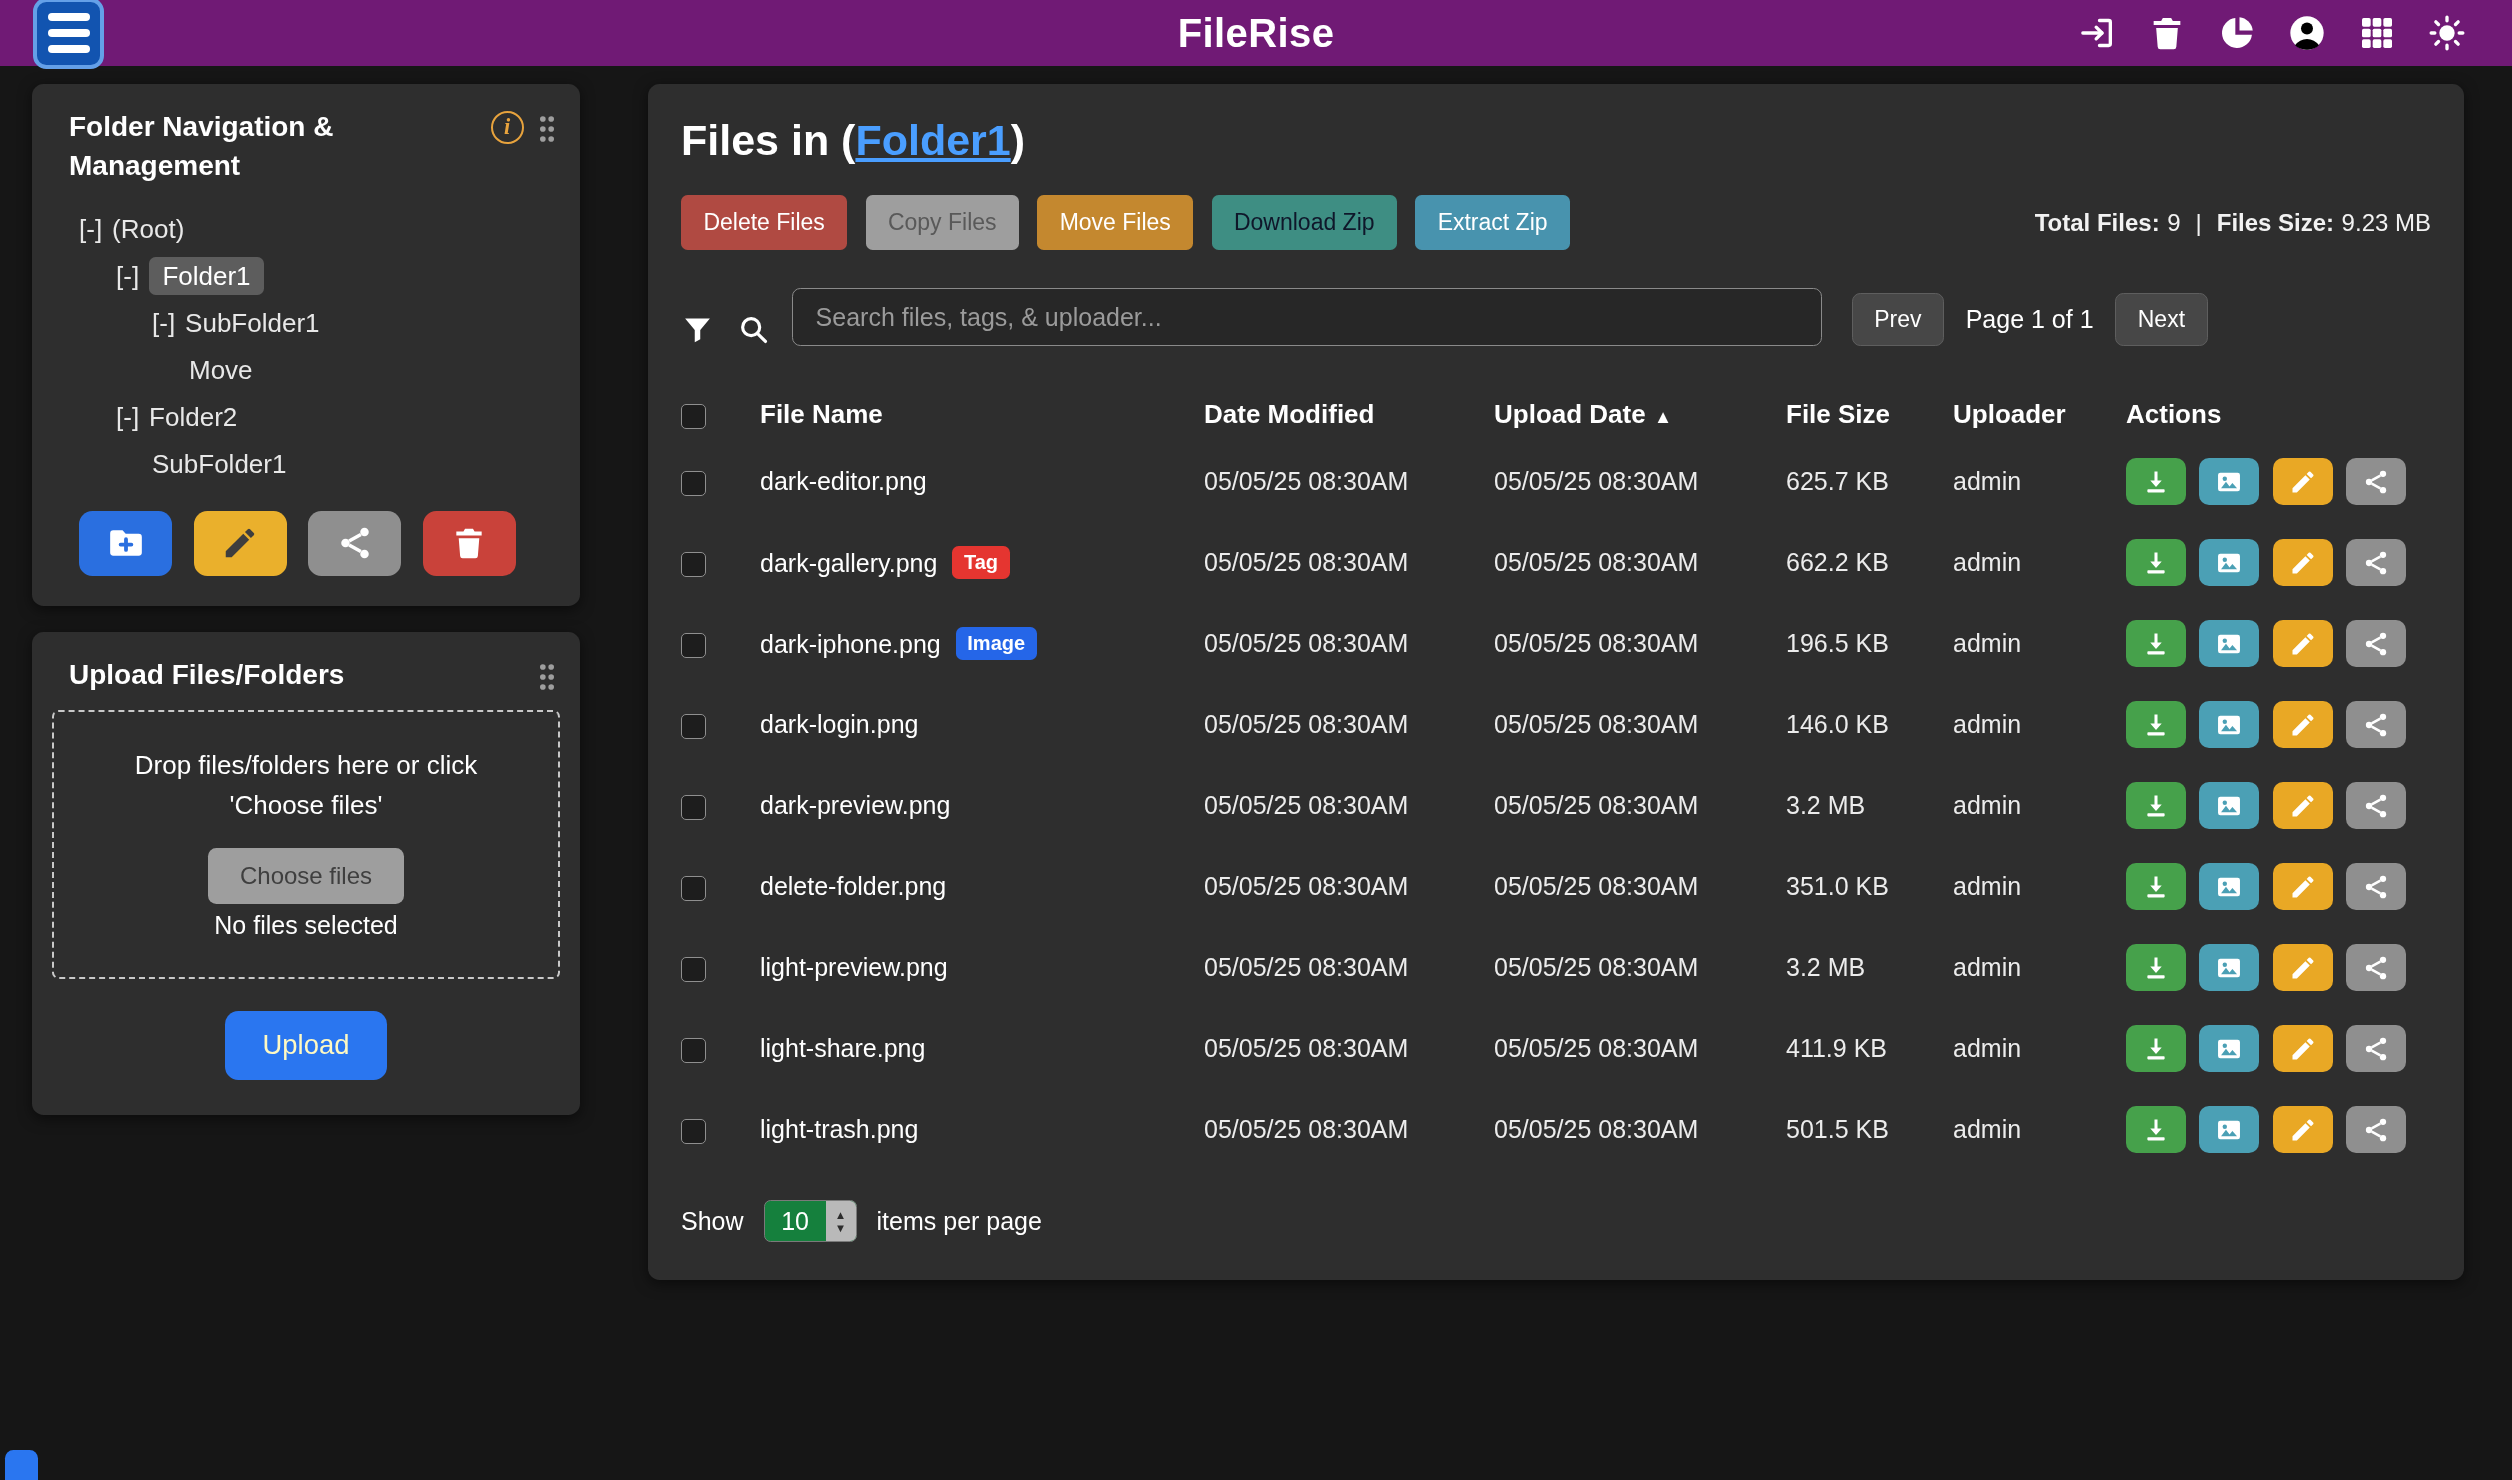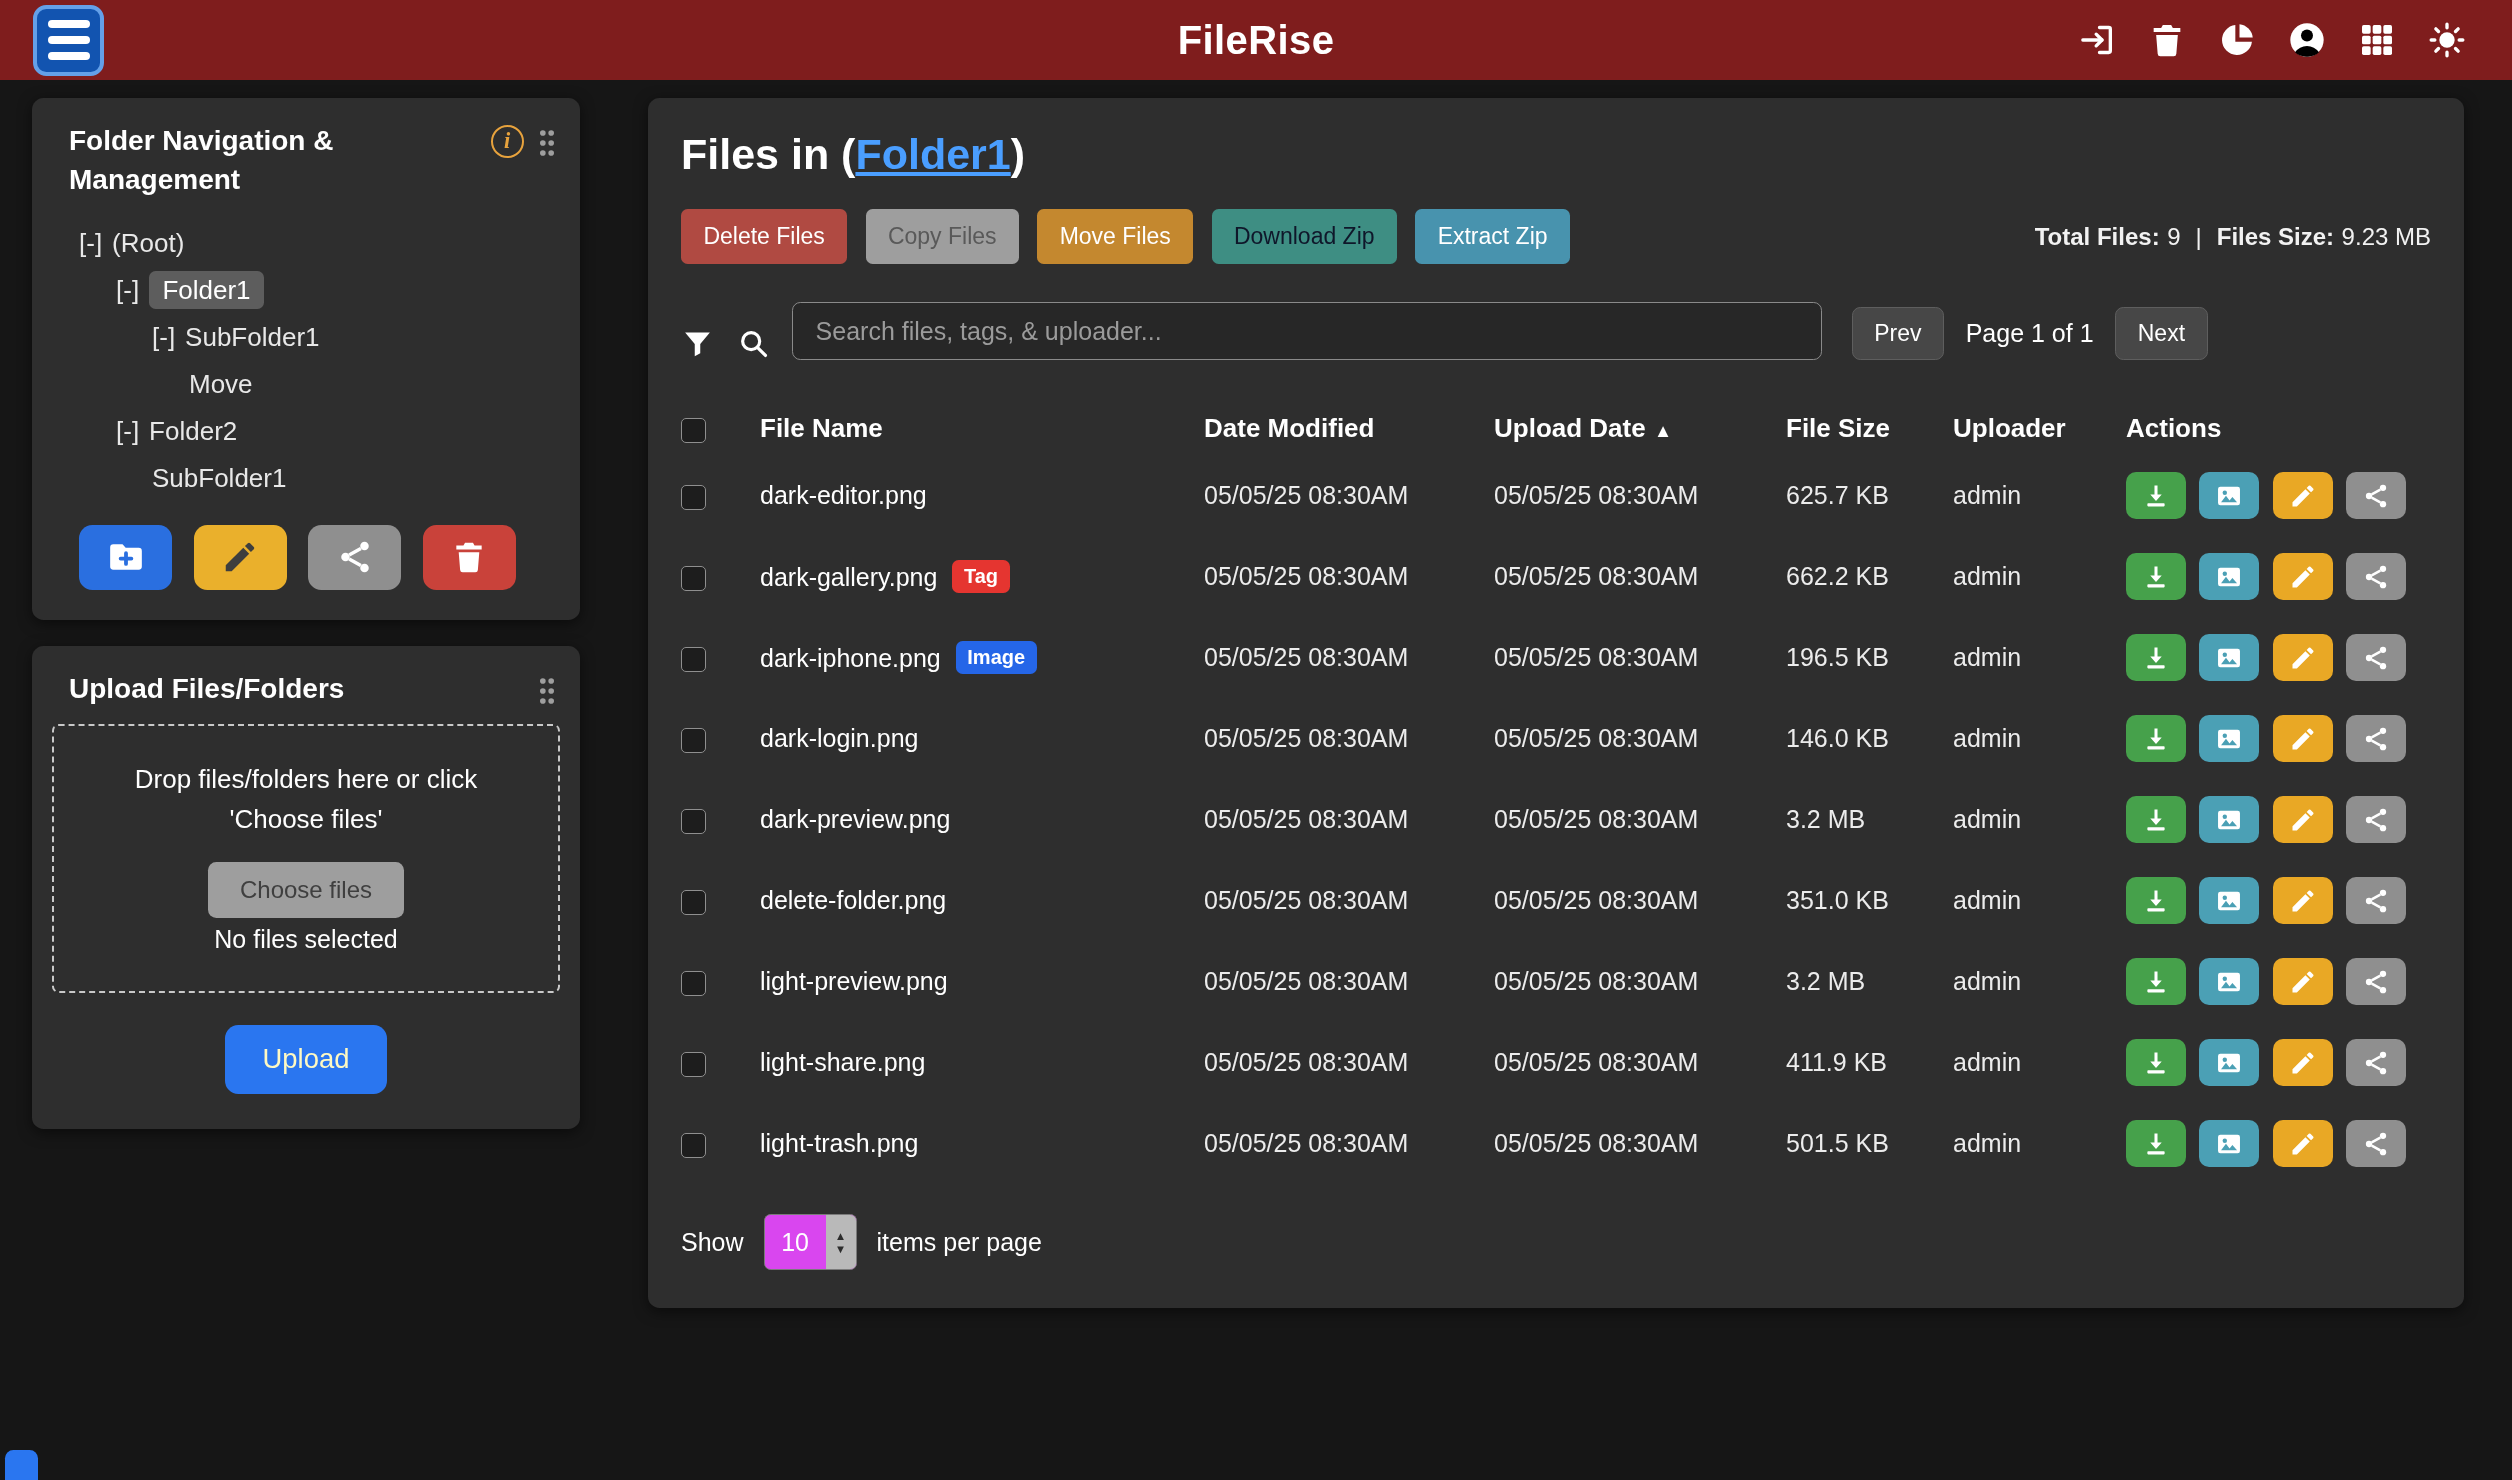--- a/index.html
+++ b/index.html
@@ -1,21 +1,21 @@
 <!DOCTYPE html>
 <html style="font-size:13.3px"><head>
 <meta charset="utf-8">
 <title>FileRise</title>
 <style>
   *{margin:0;padding:0;box-sizing:border-box;}
   html,body{width:2512px;height:1480px;}
   body{background:#161616;font-family:"Liberation Sans",sans-serif;color:#fff;overflow:hidden;position:relative;}
 
   
-  .topbar{height:80px;background:#7f1d1d;display:flex;align-items:center;padding:0 45px 0 33px;position:relative;}
+  .topbar{height:66px;background:#701a75;display:flex;align-items:center;padding:0 45px 0 33px;position:relative;}
   .logo{width:71px;height:71px;border:4.2px solid #64a0e8;border-radius:13.3px;background:#1254b0;display:flex;flex-direction:column;justify-content:center;align-items:center;gap:7.5px;cursor:pointer;flex:none;}
   .logo .bar{width:42px;height:8.3px;background:#fff;border-radius:4.2px;}
   .app-title{position:absolute;left:50%;top:50%;transform:translate(-50%,-50%);font-size:40px;font-weight:700;letter-spacing:0.4px;}
   .topbar-icons{margin-left:auto;display:flex;align-items:center;gap:30px;}
   .tb-icon{width:40px;height:40px;display:block;cursor:pointer;}
   .tb-icon svg{width:100%;height:100%;display:block;}
 
   
   .layout{display:flex;align-items:flex-start;padding:18.3px 48px 0 32px;gap:68px;}
   .sidebar{width:548px;flex:none;display:flex;flex-direction:column;gap:26px;}
@@ -69,21 +69,21 @@
   .th{cursor:pointer;}
   .checkbox{width:25px;height:25px;background:#1d1d1d;border:1.7px solid #8f8f8f;border-radius:5px;display:inline-block;cursor:pointer;vertical-align:middle;}
   .fname{color:#fff;cursor:pointer;}
   .badge{display:inline-block;margin-left:15px;font-size:20px;font-weight:700;padding:5px 11.6px;border-radius:6.6px;color:#fff;vertical-align:2.5px;}
   .sort-arrow{font-size:18.3px;margin-left:8.3px;}
   .actions{display:flex;align-items:center;}
   .act-btn{width:60px;height:47px;border:none;border-radius:10px;margin-right:13.3px;cursor:pointer;display:inline-flex;align-items:center;justify-content:center;}
   .act-btn svg{width:28px;height:28px;display:block;}
 
   .per-page{display:flex;align-items:center;gap:20px;margin-top:30px;font-size:25px;}
-  .spinner{display:flex;align-items:stretch;height:56px;border:1.7px solid #7a7a7a;border-radius:6.6px;overflow:hidden;background:#d946ef;}
+  .spinner{display:flex;align-items:stretch;height:42px;border:1.7px solid #7a7a7a;border-radius:6.6px;overflow:hidden;background:#15803d;}
   .spin-value{padding:0 16.6px;display:flex;align-items:center;font-size:25px;}
   .spin-arrows{width:30px;background:#b9b9b9;color:#2c2c2c;display:flex;flex-direction:column;align-items:center;justify-content:center;font-size:11.6px;line-height:1.15;cursor:pointer;}
 
   .partial-fab{position:absolute;left:5px;bottom:0;width:33px;height:30px;background:#2a76f0;border-radius:8.3px 8.3px 0 0;}
 </style>
 </head>
 <body>
 
 <header class="topbar">
   <div class="logo">

